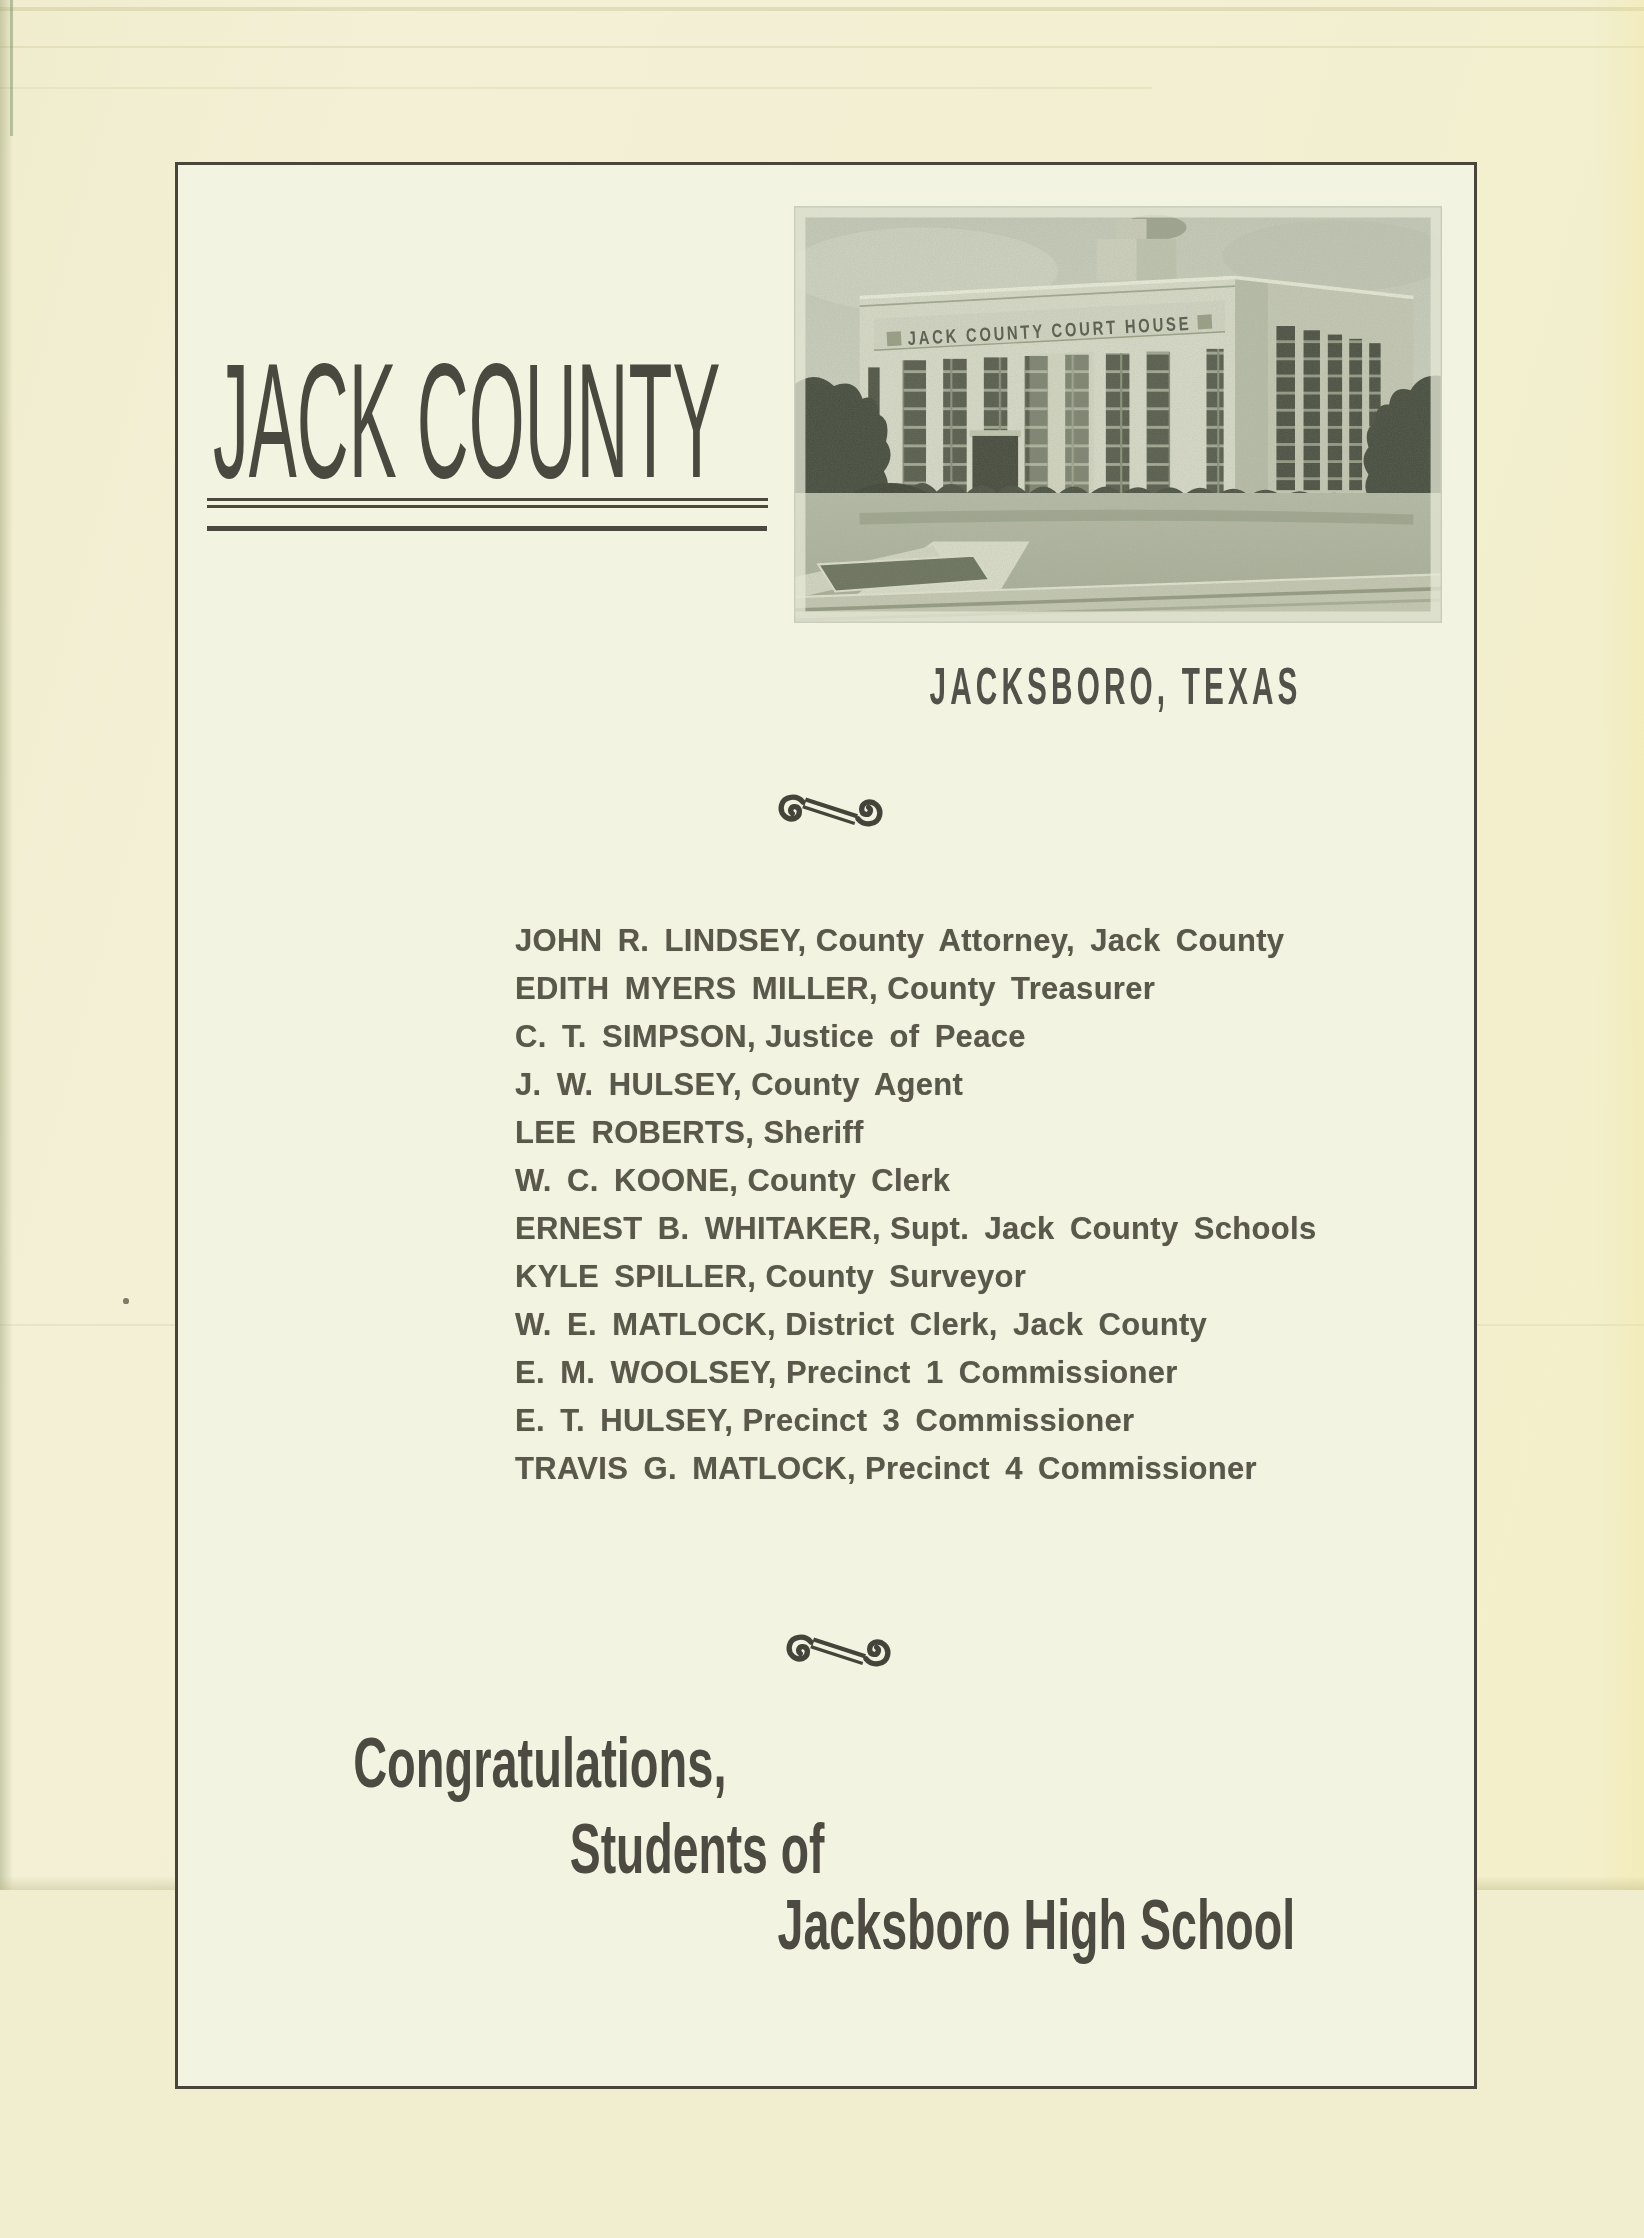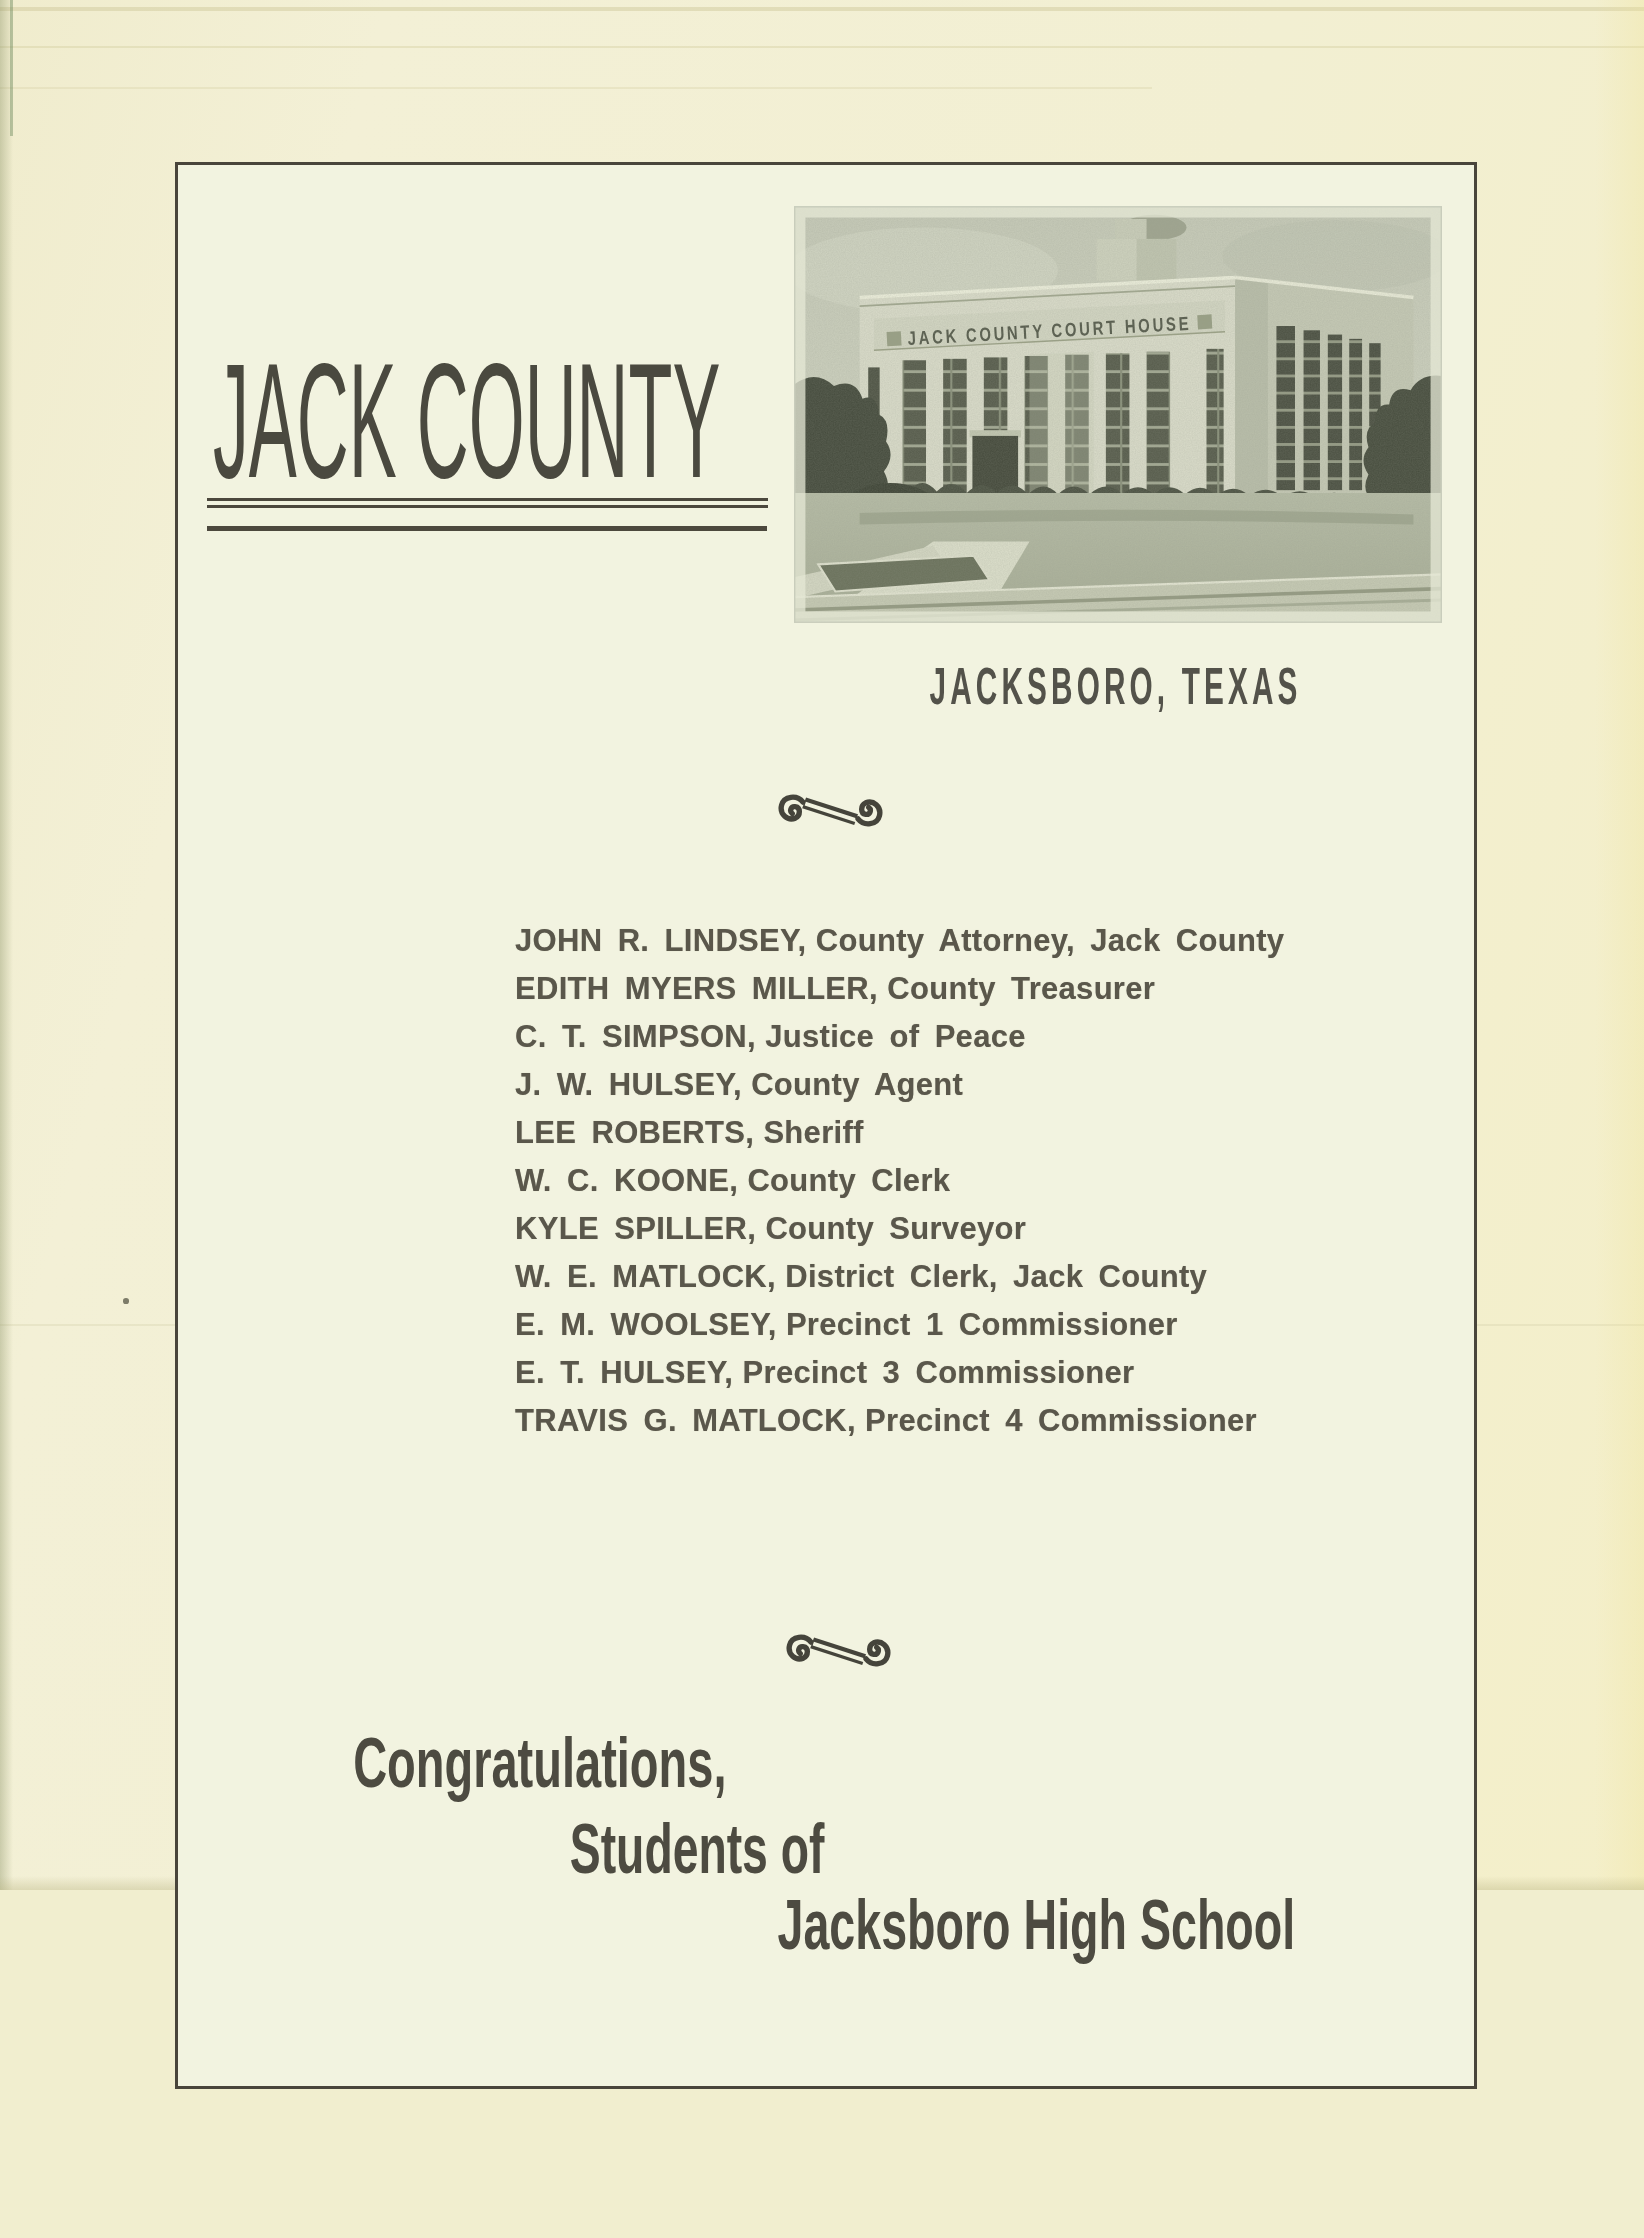--- a/index.html
+++ b/index.html
@@ -200,20 +200,21 @@
     <path d="M106 37 C114 47 131 45 134 33 C137 21 126 12 116 16 C109 19 109 30 116 31 C122 32 124 25 120 22"></path>
   </svg>
 
   <div class="officials">
     <div class="official-row"><span class="nm">JOHN R. LINDSEY,</span><span class="rl">County Attorney, Jack County</span></div>
     <div class="official-row"><span class="nm">EDITH MYERS MILLER,</span><span class="rl">County Treasurer</span></div>
     <div class="official-row"><span class="nm">C. T. SIMPSON,</span><span class="rl">Justice of Peace</span></div>
     <div class="official-row"><span class="nm">J. W. HULSEY,</span><span class="rl">County Agent</span></div>
     <div class="official-row"><span class="nm">LEE ROBERTS,</span><span class="rl">Sheriff</span></div>
     <div class="official-row"><span class="nm">W. C. KOONE,</span><span class="rl">County Clerk</span></div>
+    <div class="official-row"><span class="nm">ERNEST B. WHITAKER,</span><span class="rl">Supt. Jack County Schools</span></div>
     <div class="official-row"><span class="nm">KYLE SPILLER,</span><span class="rl">County Surveyor</span></div>
     <div class="official-row"><span class="nm">W. E. MATLOCK,</span><span class="rl">District Clerk, Jack County</span></div>
     <div class="official-row"><span class="nm">E. M. WOOLSEY,</span><span class="rl">Precinct 1 Commissioner</span></div>
     <div class="official-row"><span class="nm">E. T. HULSEY,</span><span class="rl">Precinct 3 Commissioner</span></div>
     <div class="official-row"><span class="nm">TRAVIS G. MATLOCK,</span><span class="rl">Precinct 4 Commissioner</span></div>
   </div>
 
   <svg class="ornament orn2" viewBox="0 0 140 52">
     <path d="M34 15 C26 5 9 7 6 19 C3 31 14 40 24 36 C31 33 31 22 24 21 C18 20 16 27 20 30"></path>
     <polygon class="bar" points="38,9 106,31 101,45 33,23"></polygon>

